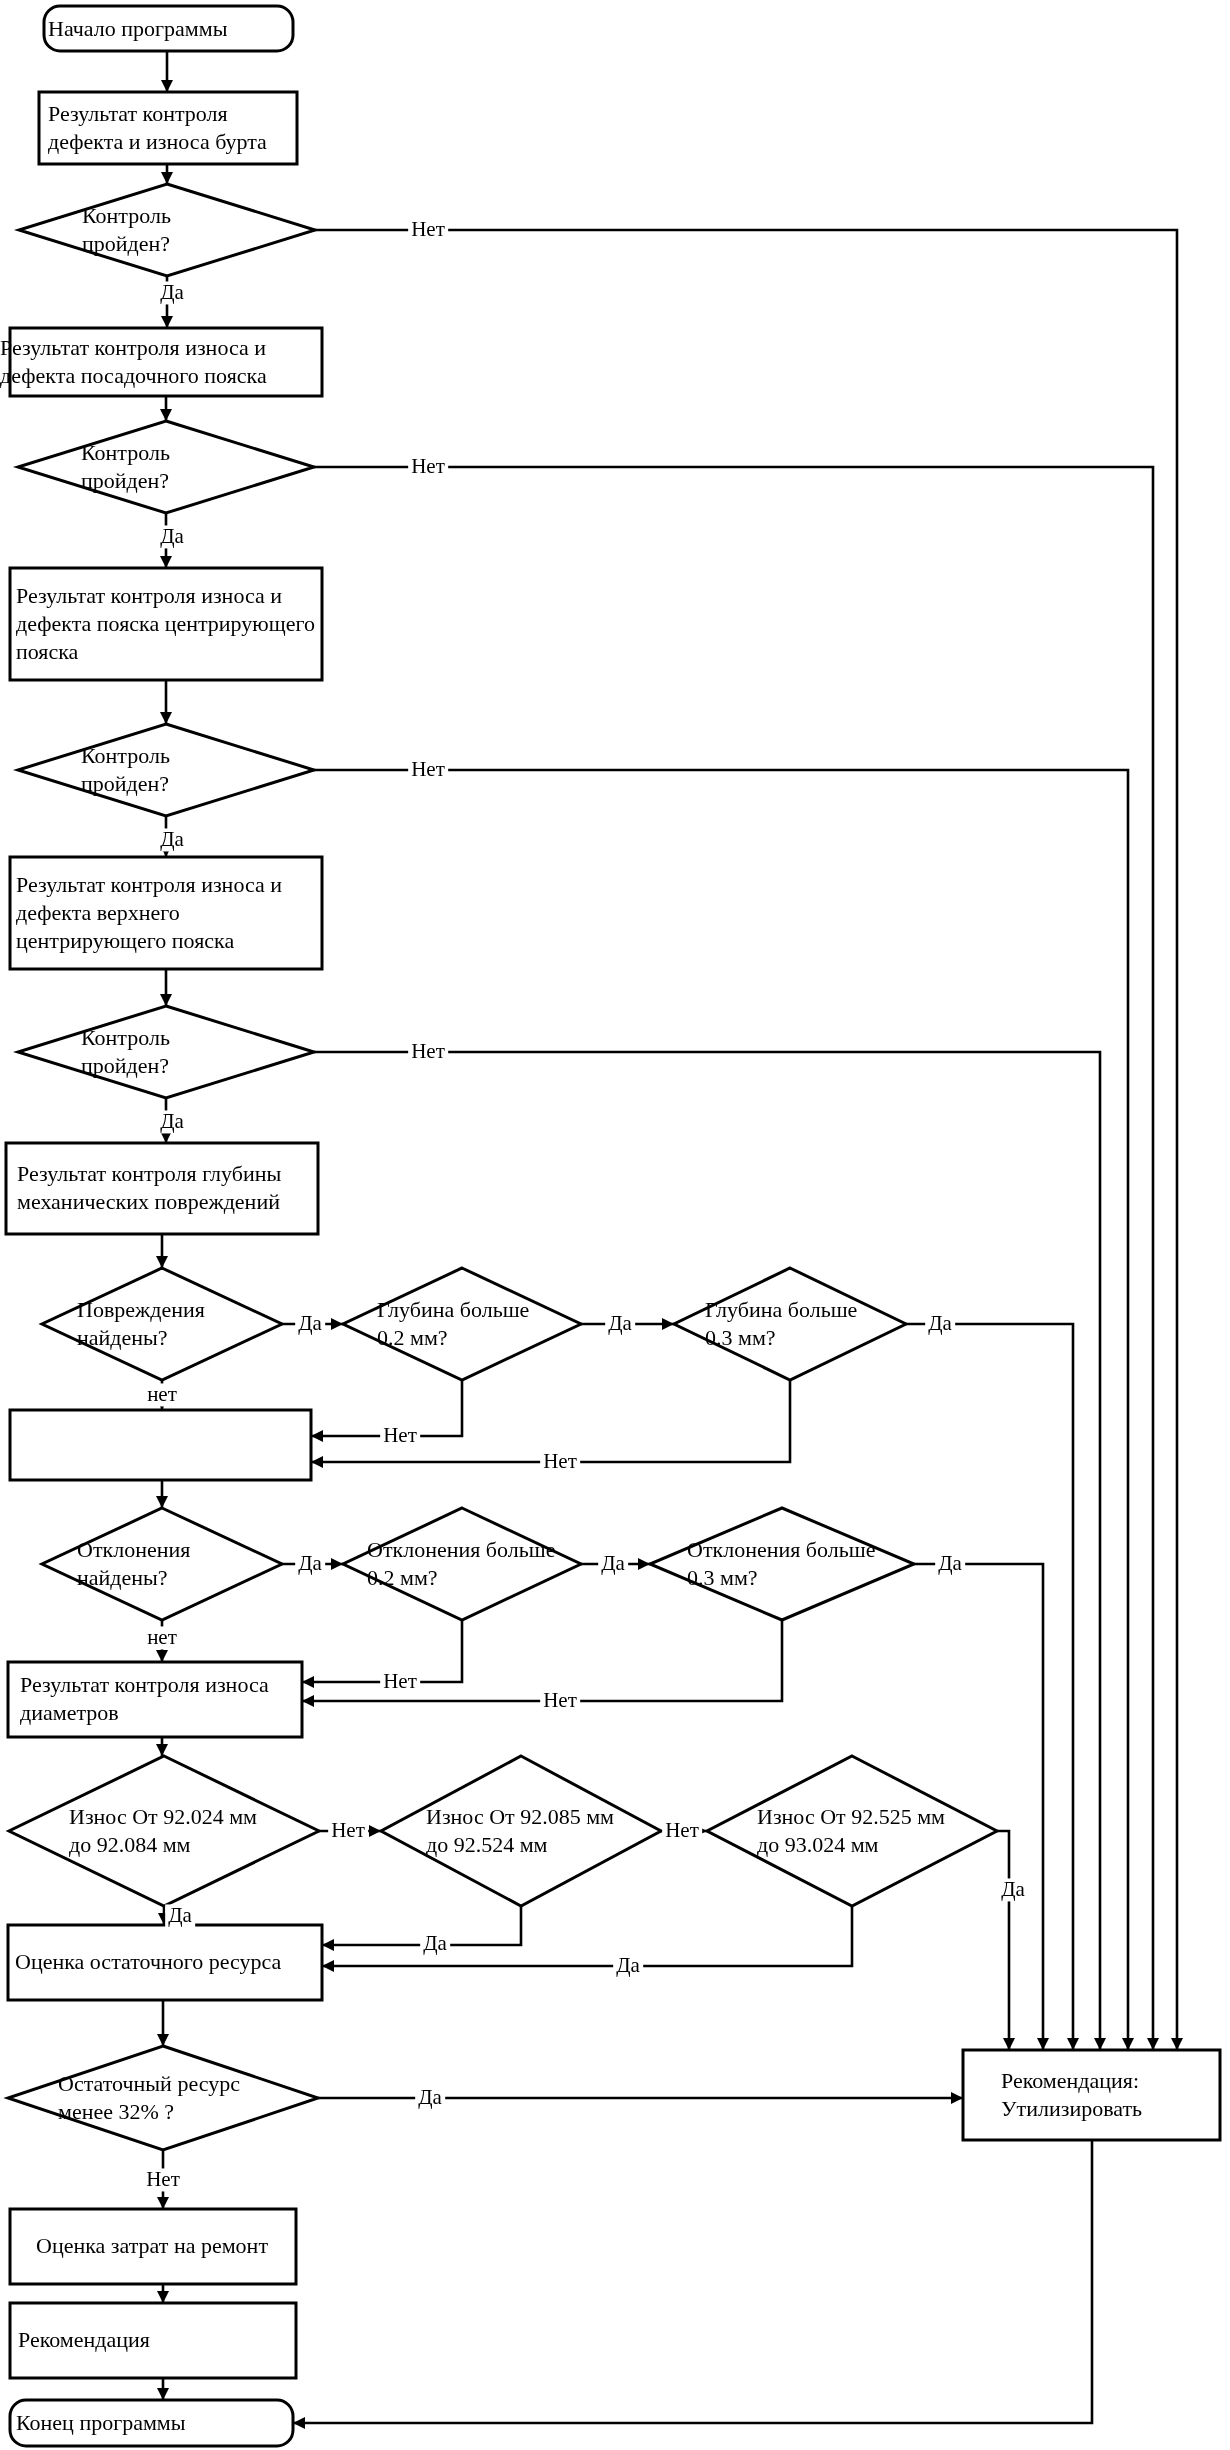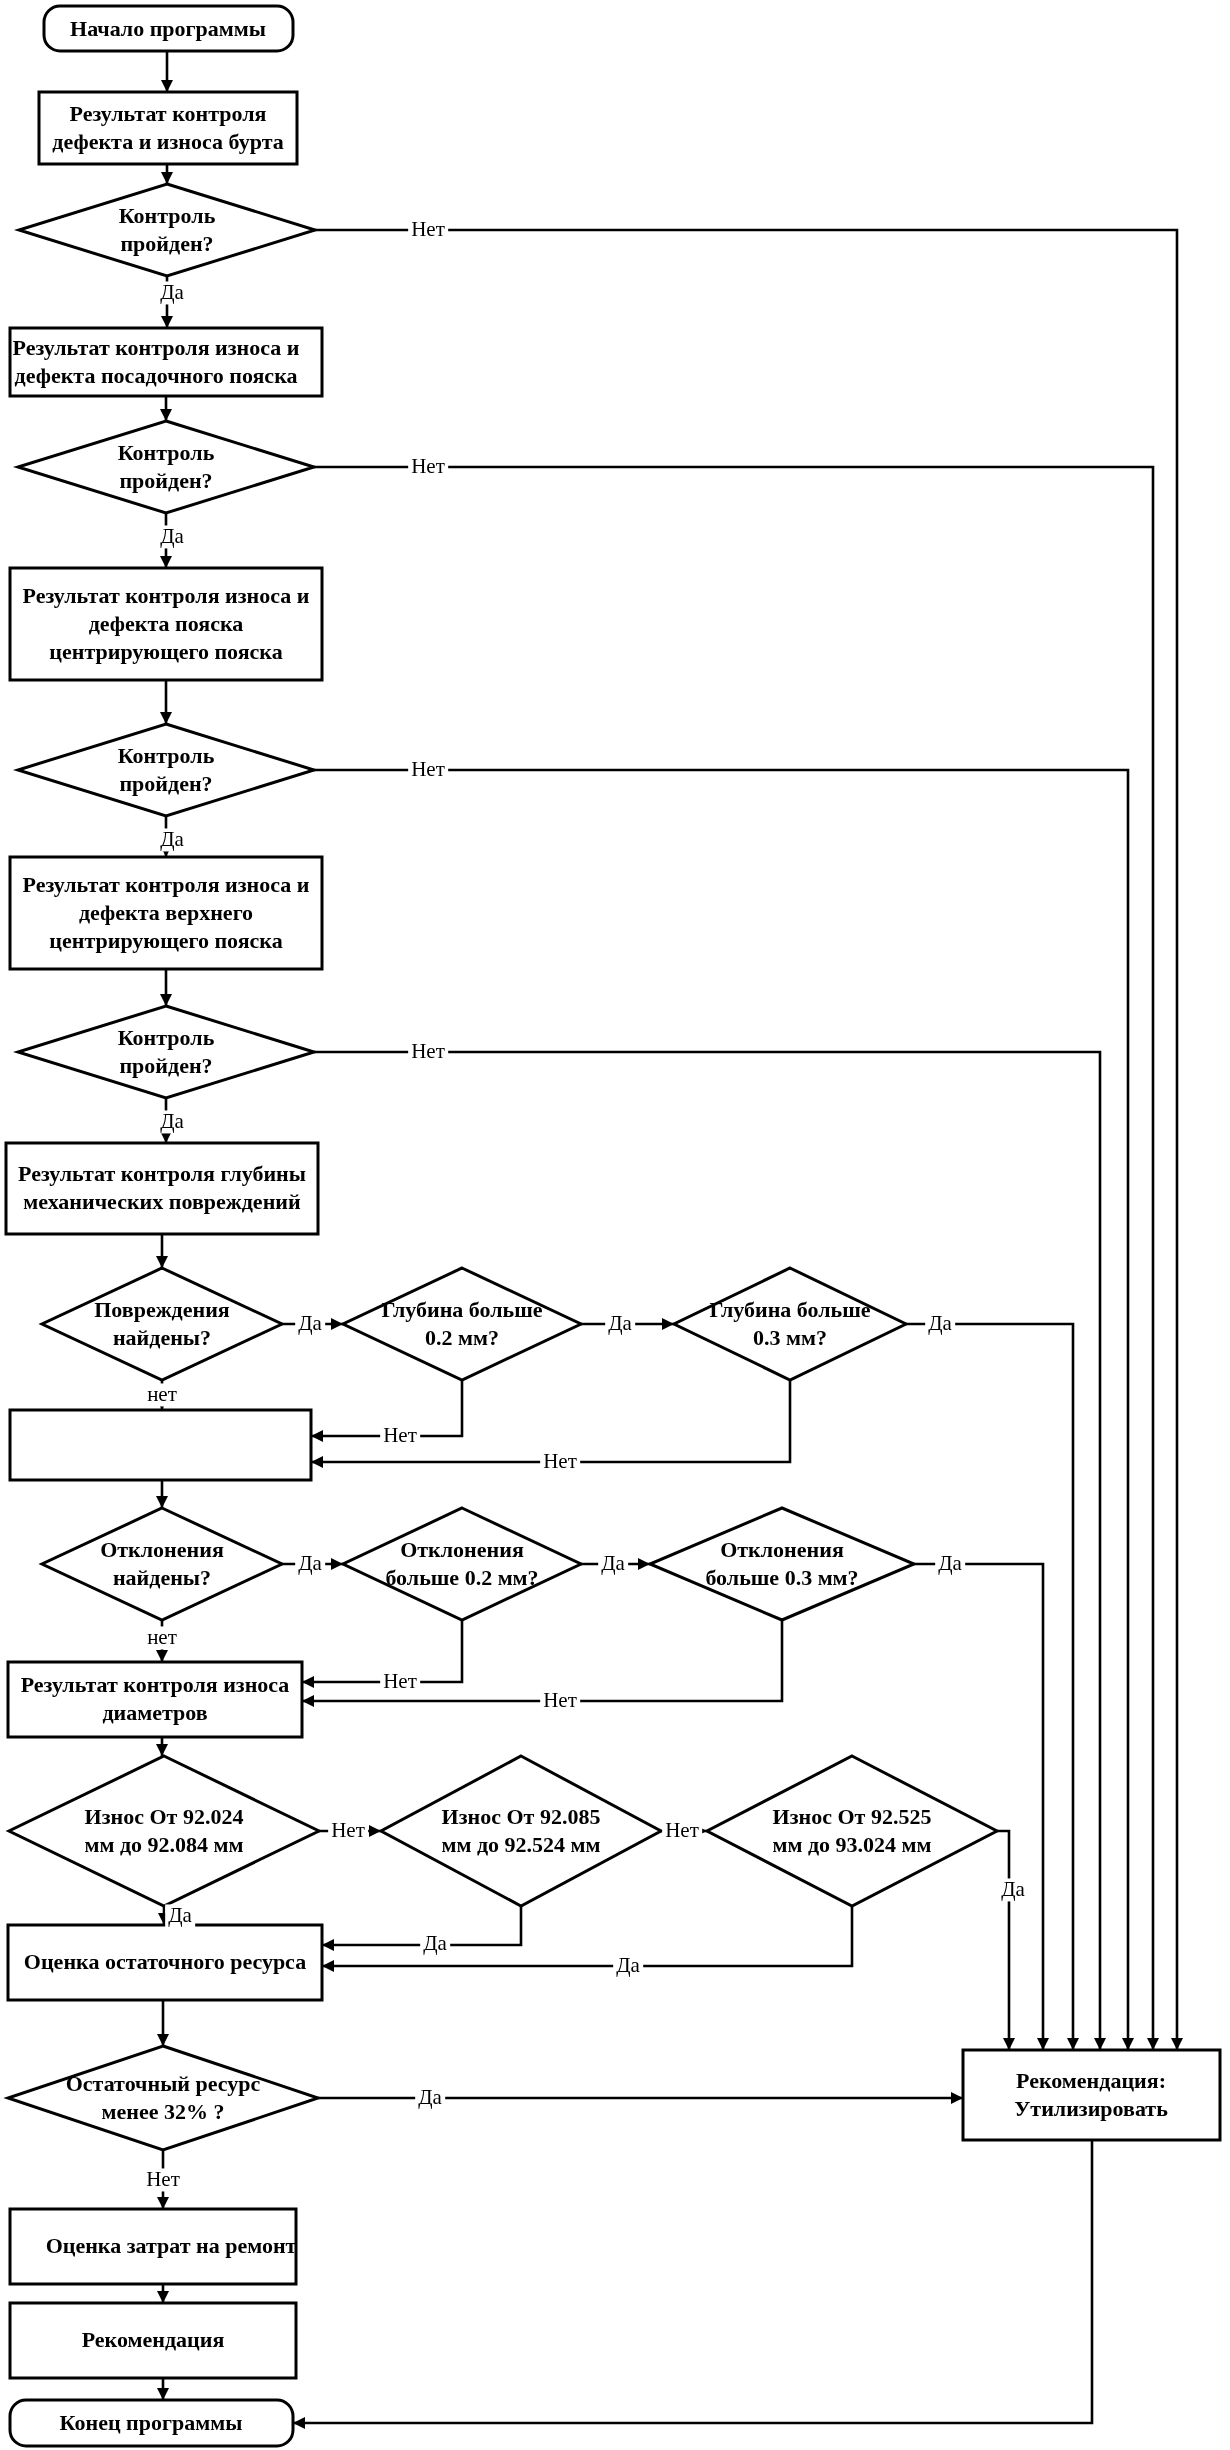--- a/index.html
+++ b/index.html
@@ -1,20 +1,20 @@
 <!DOCTYPE html>
 <html><head>
 <meta charset="utf-8">
 <style>
   html,body{margin:0;padding:0;background:#ffffff;}
   .canvas{position:relative;width:1230px;height:2450px;background:#ffffff;overflow:hidden;
           font-family:"Liberation Serif","DejaVu Serif",serif;}
   .layer{position:absolute;left:0;top:0;}
-  .nlabel{position:absolute;transform:translate(-50%,-50%);text-align:center;
-          font-size:22px;line-height:1.28;color:#000;white-space:normal;font-weight:bold;}
+  .nlabel{position:absolute;transform:translate(-50%,-50%);text-align:left;
+          font-size:22px;line-height:1.28;color:#000;white-space:normal;}
   .elabel{position:absolute;transform:translate(-50%,-50%);background:#ffffff;
           padding:0 3px;font-size:21px;line-height:1.1;color:#000;}
 </style>
 </head>
 <body>
 
 <div class="canvas">
 
   <svg class="layer" width="1230" height="2450" viewBox="0 0 1230 2450">
     <defs>
@@ -99,21 +99,21 @@
       <rect x="963" y="2050" width="257" height="90"></rect>
       <rect x="10" y="2209" width="286" height="75"></rect>
       <rect x="10" y="2303" width="286" height="75"></rect>
       <rect x="10" y="2400" width="283" height="46" rx="16"></rect>
     </g>
   </svg>
 
   <div class="nlabel" style="left:168px;top:29px;width:240px">Начало программы</div>
   <div class="nlabel" style="left:168px;top:128px;width:240px">Результат контроля дефекта и износа бурта</div>
   <div class="nlabel" style="left:167px;top:230px;width:170px">Контроль пройден?</div>
-  <div class="nlabel" style="left:156px;top:362px;width:300px">Результат контроля износа и дефекта посадочного пояска</div>
+  <div class="nlabel" style="left:150px;top:362px;width:300px">Результат контроля износа и дефекта посадочного пояска</div>
   <div class="nlabel" style="left:166px;top:467px;width:170px">Контроль пройден?</div>
   <div class="nlabel" style="left:166px;top:624px;width:300px">Результат контроля износа и дефекта пояска центрирующего пояска</div>
   <div class="nlabel" style="left:166px;top:770px;width:170px">Контроль пройден?</div>
   <div class="nlabel" style="left:166px;top:913px;width:300px">Результат контроля износа и дефекта верхнего центрирующего пояска</div>
   <div class="nlabel" style="left:166px;top:1052px;width:170px">Контроль пройден?</div>
   <div class="nlabel" style="left:162px;top:1188px;width:290px">Результат контроля глубины механических повреждений</div>
   <div class="nlabel" style="left:162px;top:1324px;width:170px">Повреждения найдены?</div>
   <div class="nlabel" style="left:462px;top:1324px;width:170px">Глубина больше 0.2 мм?</div>
   <div class="nlabel" style="left:790px;top:1324px;width:170px">Глубина больше 0.3 мм?</div>
   <div class="nlabel" style="left:162px;top:1564px;width:170px">Отклонения найдены?</div>

